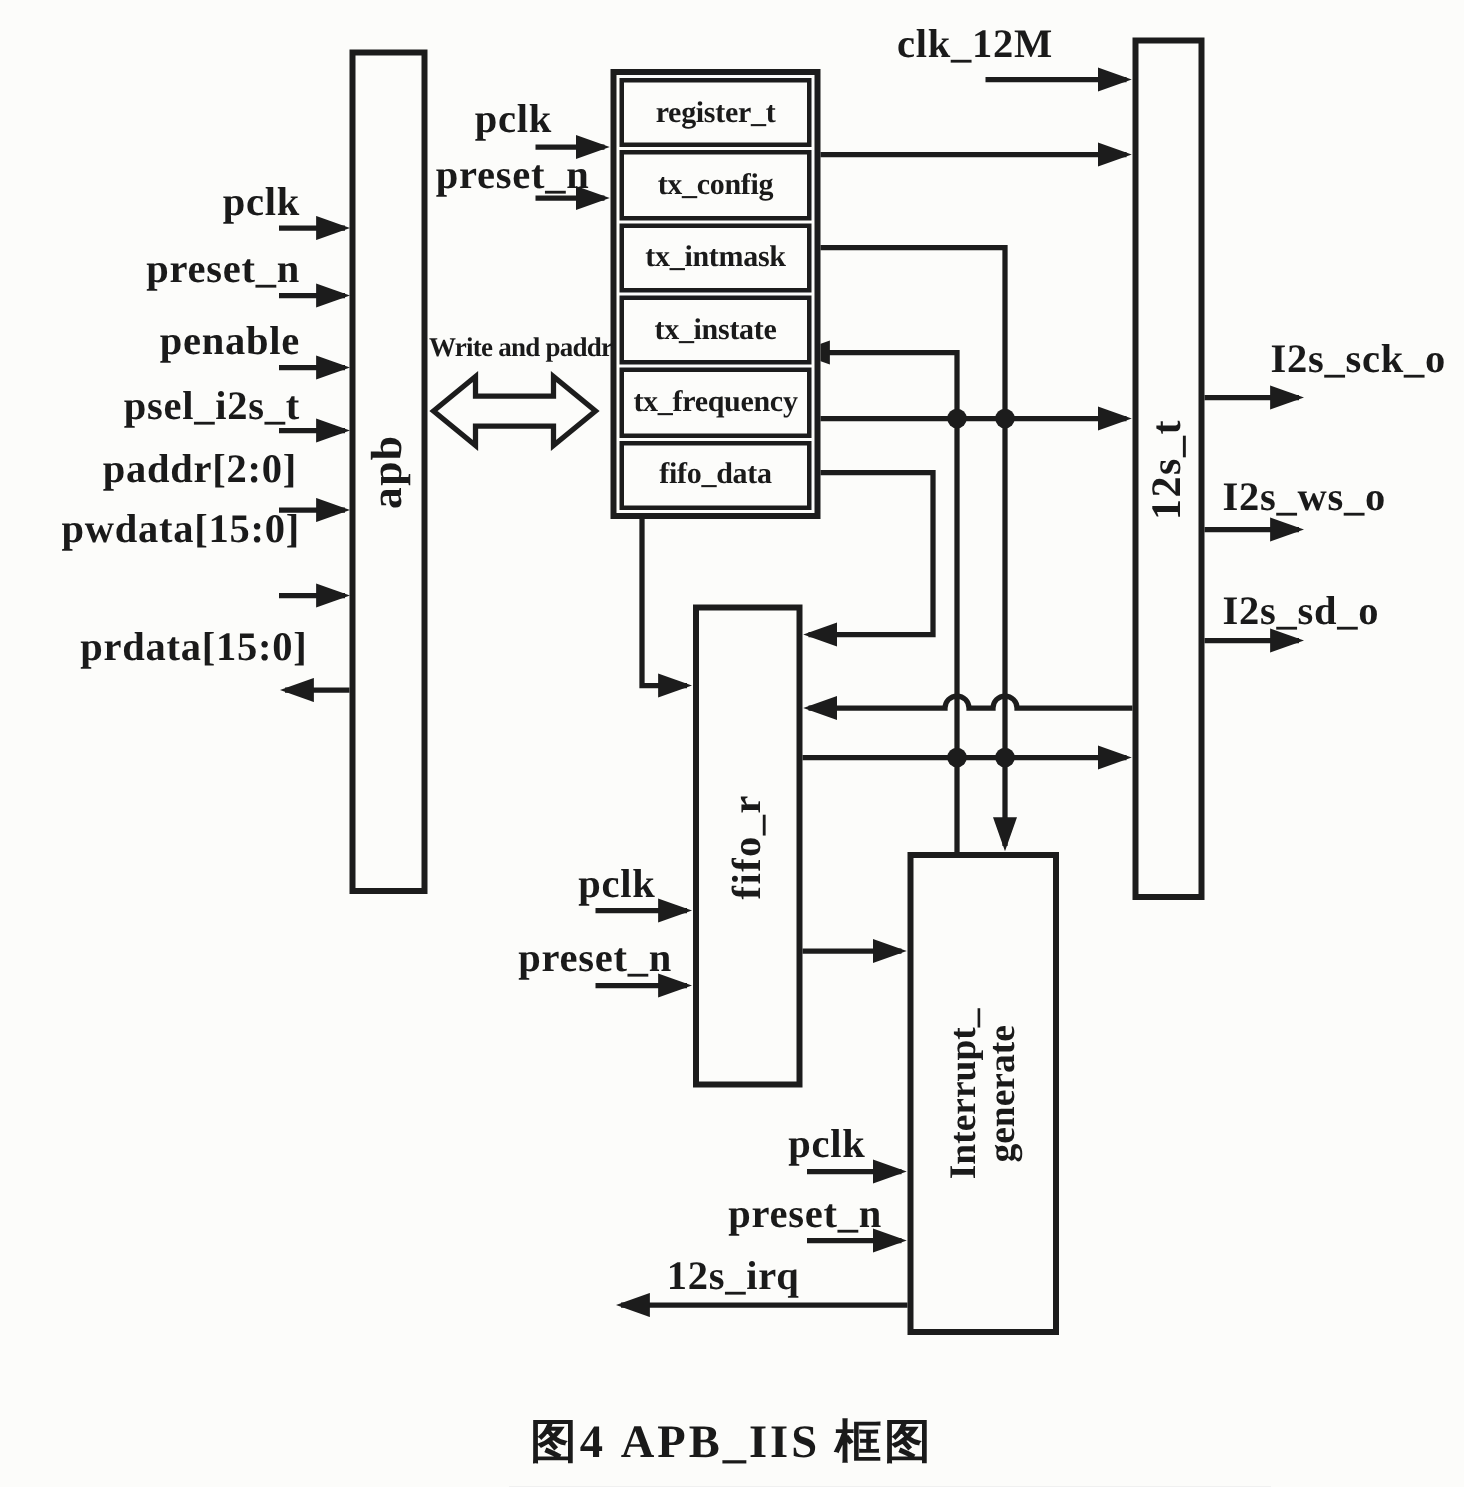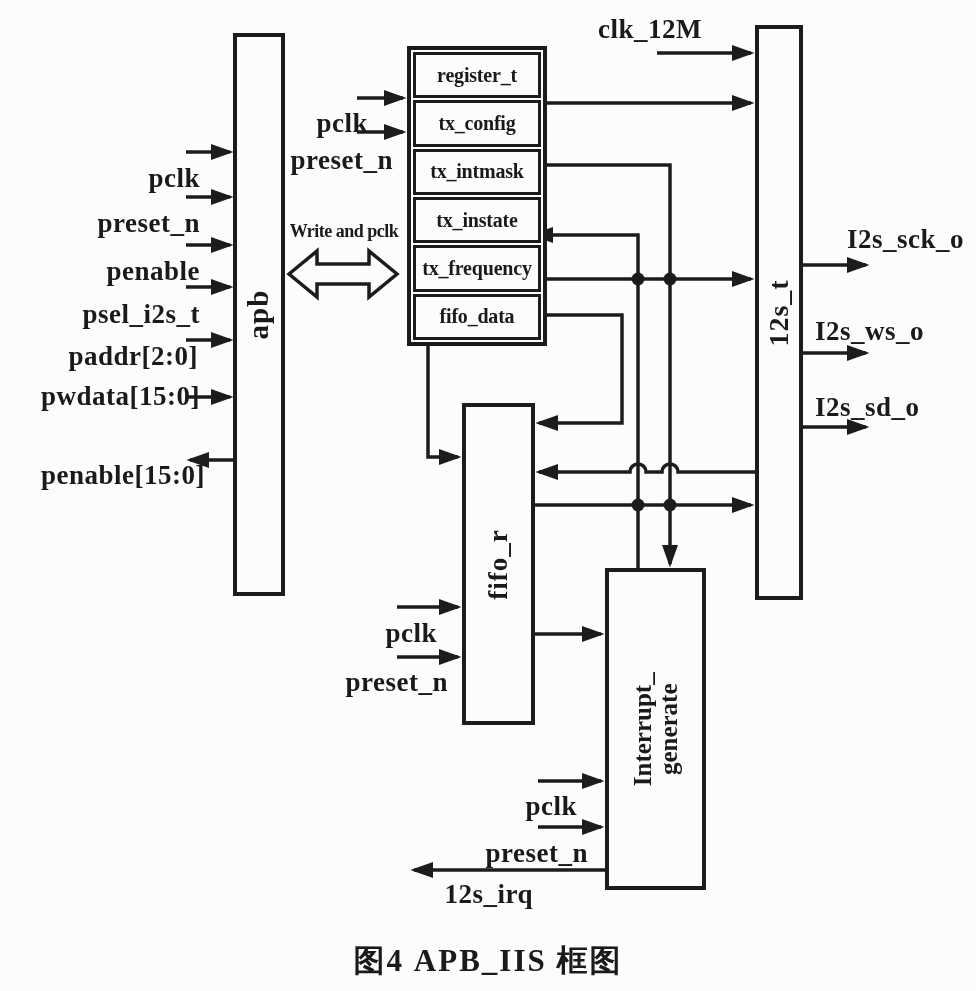--- a/index.html
+++ b/index.html
@@ -47,21 +47,21 @@
     font-size:20px;font-weight:bold;
     letter-spacing:-0.2px;
     overflow:hidden;
   }
   .sig{
     position:absolute;z-index:3;
     font-size:27px;font-weight:bold;
     white-space:nowrap;
     letter-spacing:0.5px;
   }
-  .r{text-align:right;margin-top:44px;}
+  .r{text-align:right;}
   .buslabel{
     position:absolute;z-index:3;
     font-size:18px;font-weight:bold;
     text-align:center;white-space:nowrap;
     letter-spacing:-0.5px;
   }
   .caption{
     position:absolute;z-index:3;
     font-size:31px;font-weight:bold;
     text-align:center;
@@ -153,26 +153,26 @@
       <span>generate</span>
     </div>
   </div>
 
   <div class="sig r" style="left:80px;top:119px;width:120px;">pclk</div>
   <div class="sig r" style="left:60px;top:164px;width:140px;">preset_n</div>
   <div class="sig r" style="left:70px;top:212px;width:130px;">penable</div>
   <div class="sig r" style="left:40px;top:255px;width:160px;">psel_i2s_t</div>
   <div class="sig r" style="left:35px;top:297px;width:163px;">paddr[2:0]</div>
   <div class="sig r" style="left:5px;top:337px;width:195px;">pwdata[15:0]</div>
-  <div class="sig r" style="left:18px;top:416px;width:187px;">penable[15:0]</div>
+  <div class="sig r" style="left:18px;top:416px;width:187px;">prdata[15:0]</div>
 
   <div class="sig r" style="left:268px;top:64px;width:100px;">pclk</div>
   <div class="sig r" style="left:268px;top:101px;width:125px;">preset_n</div>
 
-  <div class="buslabel" style="left:286px;top:221px;width:116px;">Write and pclk</div>
+  <div class="buslabel" style="left:286px;top:221px;width:116px;">Write and paddr</div>
 
   <div class="sig" style="left:598px;top:14px;width:140px;">clk_12M</div>
 
   <div class="sig" style="left:847px;top:224px;">I2s_sck_o</div>
   <div class="sig" style="left:815px;top:316px;">I2s_ws_o</div>
   <div class="sig" style="left:815px;top:392px;">I2s_sd_o</div>
 
   <div class="sig r" style="left:345px;top:574px;width:92px;">pclk</div>
   <div class="sig r" style="left:318px;top:623px;width:130px;">preset_n</div>
 

